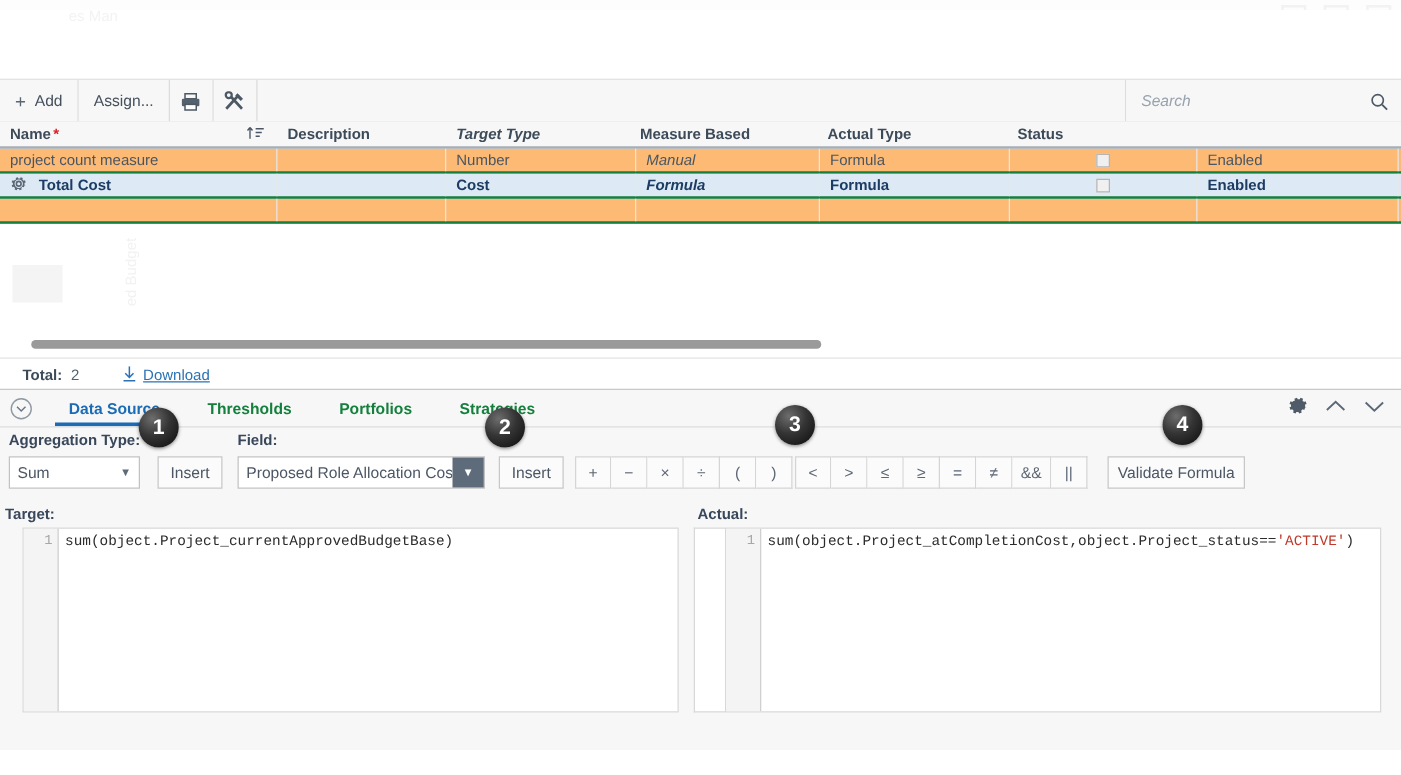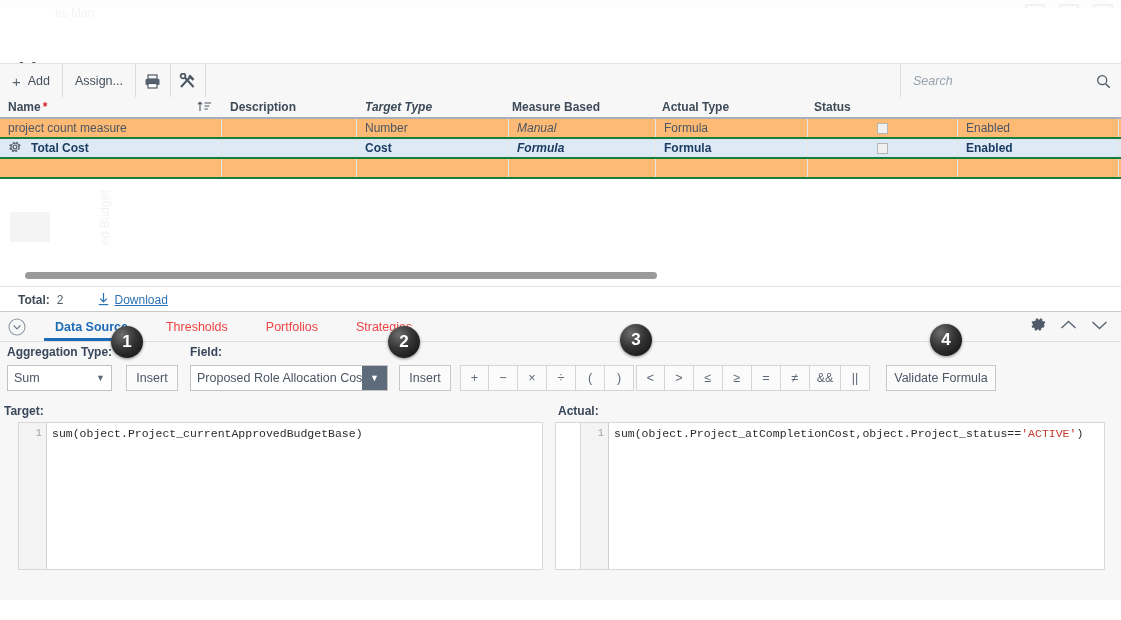--- a/index.html
+++ b/index.html
@@ -139,21 +139,21 @@
     position:absolute;left:0;top:311px;width:1121px;height:289px;
     background:#f7f7f7;border-top:1px solid #c9c9c9;box-sizing:border-box;
   }
   .panel-tabs{
     position:relative;height:29px;display:flex;align-items:center;
     padding-left:8px;box-sizing:border-box;background:#f7f7f7;
   }
   .collapse-ico{width:18px;height:18px;margin-right:10px;}
   .tab{
     position:relative;height:29px;display:flex;align-items:center;
-    padding:0 19px;font-size:12.5px;color:#ef4444;cursor:default;box-sizing:border-box;
+    padding:0 19px;font-size:12.5px;color:#15803d;cursor:default;box-sizing:border-box;font-weight:bold;
   }
   .tab.active{color:#1b6bb5;font-weight:bold;}
   .tab.active::after{
     content:"";position:absolute;left:8px;right:8px;bottom:0;height:3px;background:#1b6bb5;
   }
   .panel-right{
     position:absolute;right:12px;top:4px;display:flex;align-items:center;gap:12px;
   }
   .panel-right svg{cursor:pointer;}
   .panel-hr{

